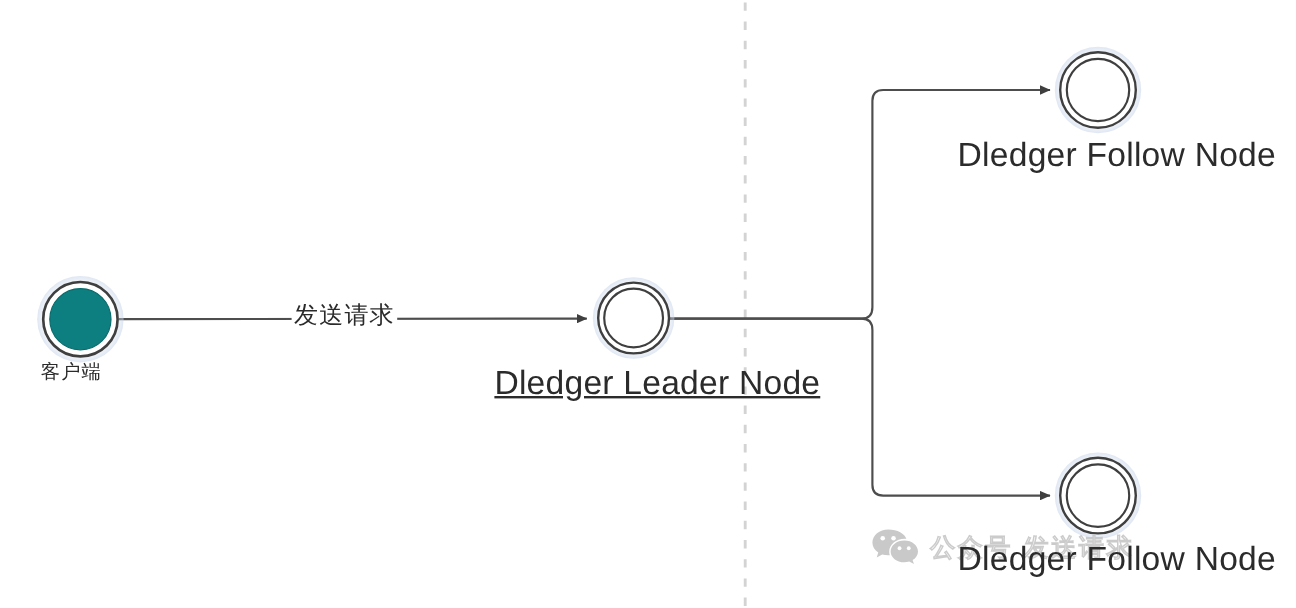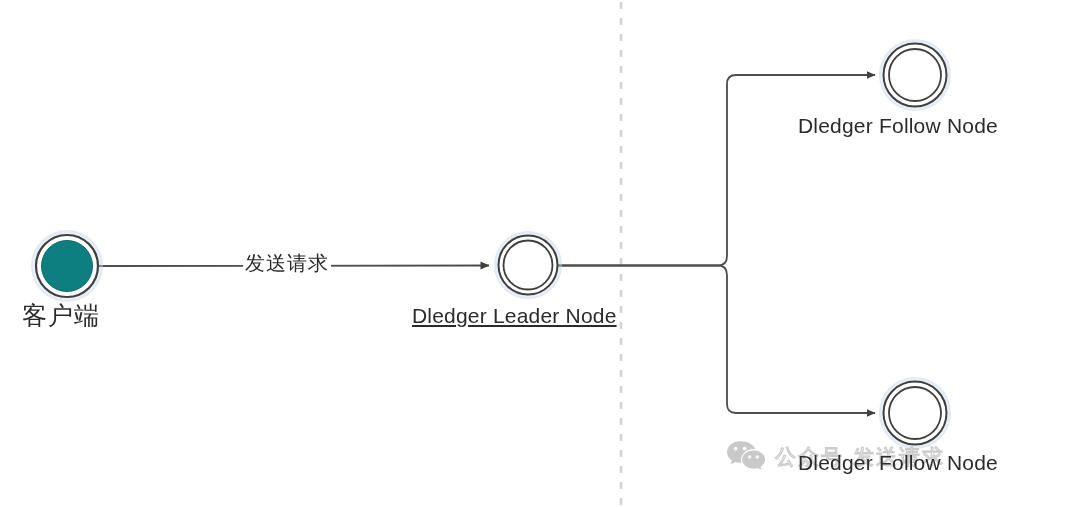--- a/index.html
+++ b/index.html
@@ -22,27 +22,28 @@
     left: 0;
     top: 0;
     width: 1080px;
     height: 507px;
   }
   .node-label {
     position: absolute;
     white-space: nowrap;
     color: #2b2b2b;
     font-family: "Liberation Sans", "DejaVu Sans", sans-serif;
-    font-size: 21px;
+    font-size: 28px;
     line-height: 1;
     letter-spacing: 0.2px;
   }
   .node-label.cn {
-    font-size: 25px;
+    font-size: 16px;
     letter-spacing: 1px;
+    margin-left: 12px;
   }
   .edge-label {
     position: absolute;
     white-space: nowrap;
     color: #2b2b2b;
     font-size: 20px;
     letter-spacing: 1px;
     background: #ffffff;
     padding: 0 2px;
     line-height: 1;

